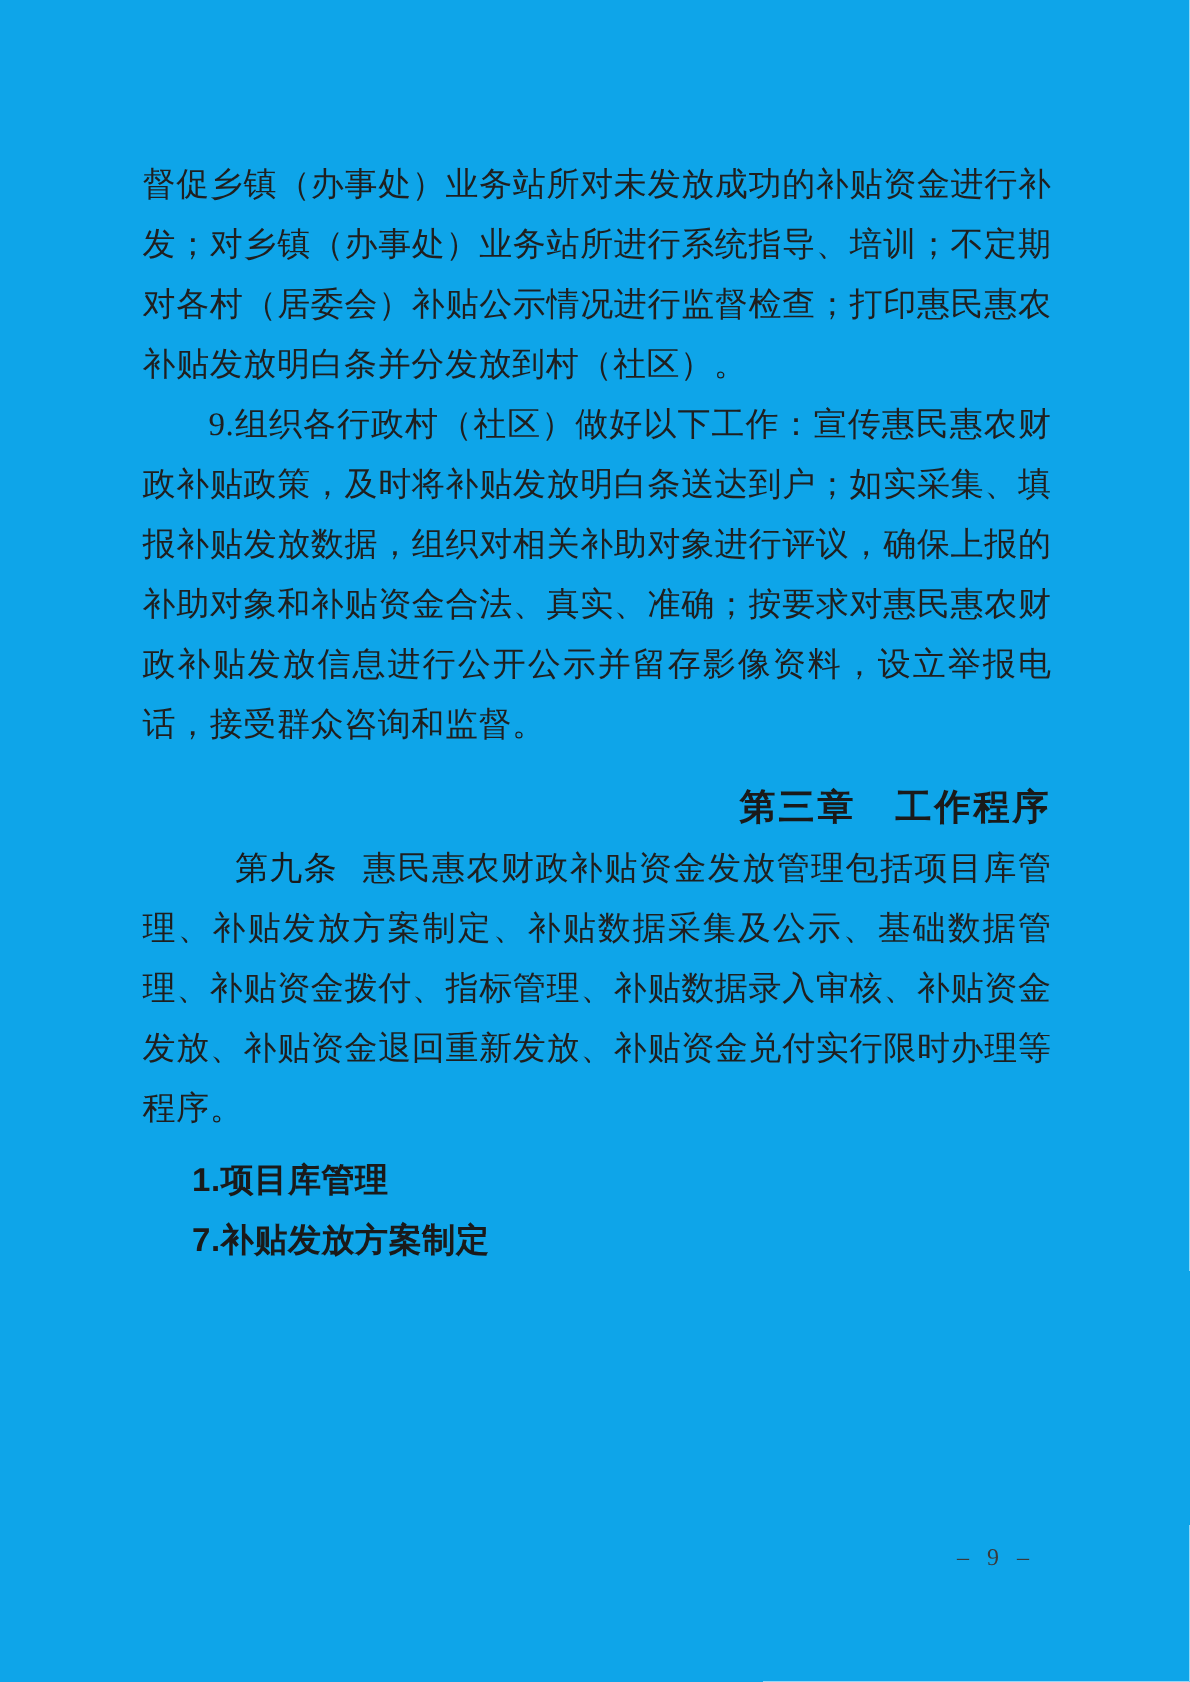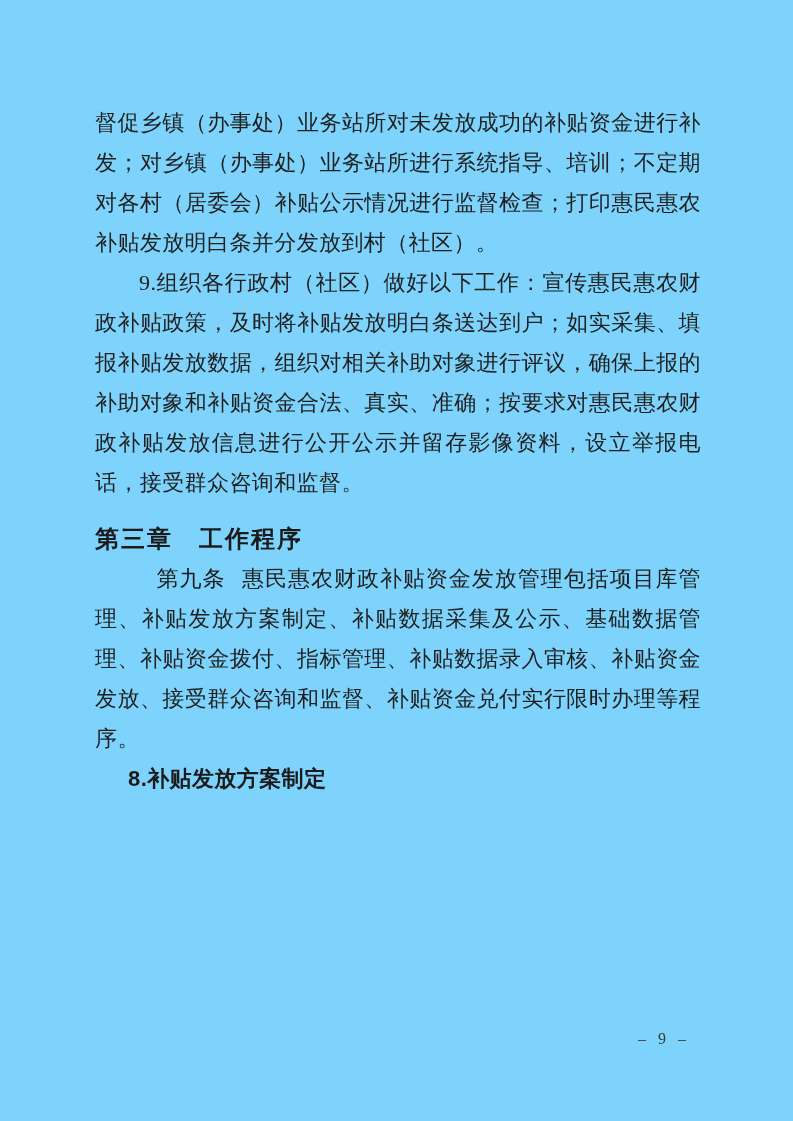--- a/index.html
+++ b/index.html
@@ -4,21 +4,21 @@
 <style>
   html, body {
     margin: 0;
     padding: 0;
     background: #ffffff;
   }
   .page {
     position: relative;
     width: 793px;
     height: 1121px;
-    background: #7dd3fc;
+    background: #0ea5e9;
     overflow: hidden;
     font-family: "Liberation Serif", "DejaVu Serif", serif;
     color: #1f1f1f;
   }
   .content {
     position: absolute;
     left: 95px;
     top: 103px;
     width: 606px;
   }
@@ -33,21 +33,21 @@
   .indent-none  { text-indent: 0; }
   .indent       { text-indent: 2em; }
   .indent-sm    { text-indent: 1.5em; }
   .indent-md    { text-indent: 2.4em; }
   .indent-lg    { text-indent: 2.8em; }
   .chapter {
     margin: 16px 0 0 0;
     font-size: 24px;
     line-height: 40px;
     font-weight: 700;
-    text-align: left;
+    text-align: right;
     letter-spacing: 2px;
     font-family: "Liberation Sans", "DejaVu Sans", sans-serif;
     color: #1a1a1a;
   }
   .subhead {
     font-weight: 700;
     font-family: "Liberation Sans", "DejaVu Sans", sans-serif;
     color: #1a1a1a;
   }
   .subhead-1 { margin-top: 8px; }
@@ -73,25 +73,26 @@
 
 <div class="page">
   <div class="content">
 
     <p class="para indent-none">督促乡镇（办事处）业务站所对未发放成功的补贴资金进行补发；对乡镇（办事处）业务站所进行系统指导、培训；不定期对各村（居委会）补贴公示情况进行监督检查；打印惠民惠农补贴发放明白条并分发放到村（社区）。</p>
 
     <p class="para indent">9.组织各行政村（社区）做好以下工作：宣传惠民惠农财政补贴政策，及时将补贴发放明白条送达到户；如实采集、填报补贴发放数据，组织对相关补助对象进行评议，确保上报的补助对象和补贴资金合法、真实、准确；按要求对惠民惠农财政补贴发放信息进行公开公示并留存影像资料，设立举报电话，接受群众咨询和监督。</p>
 
     <h2 class="chapter">第三章　工作程序</h2>
 
-    <p class="para indent-lg"><span class="article-label">第九条</span><span>惠民惠农财政补贴资金发放管理包括项目库管理、补贴发放方案制定、补贴数据采集及公示、基础数据管理、补贴资金拨付、指标管理、补贴数据录入审核、补贴资金发放、接受群众咨询和监督、补贴资金兑付实行限时办理等程序。</span></p>
+    <p class="para indent-lg"><span class="article-label">第九条</span><span>惠民惠农财政补贴资金发放管理包括项目库管理、补贴发放方案制定、补贴数据采集及公示、基础数据管理、补贴资金拨付、指标管理、补贴数据录入审核、补贴资金发放、补贴资金退回重新发放、补贴资金兑付实行限时办理等程序。</span></p>
+
+    <p class="para indent-sm subhead subhead-1">1.项目库管理</p>
 
 
-
-    <p class="para indent-sm subhead">8.补贴发放方案制定</p>
+    <p class="para indent-sm subhead">7.补贴发放方案制定</p>
 
 
   </div>
 
   <div class="page-number">
     <span>– 9 –</span>
   </div>
 </div>
 
 </body></html>

